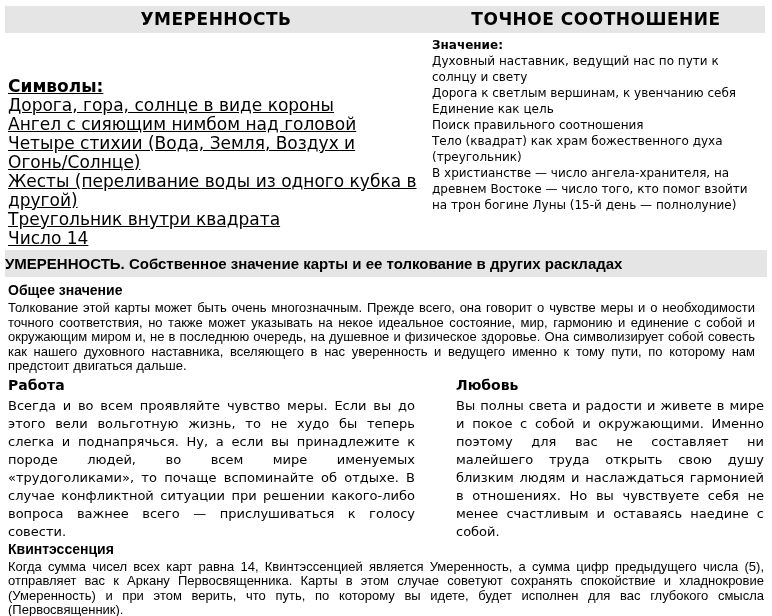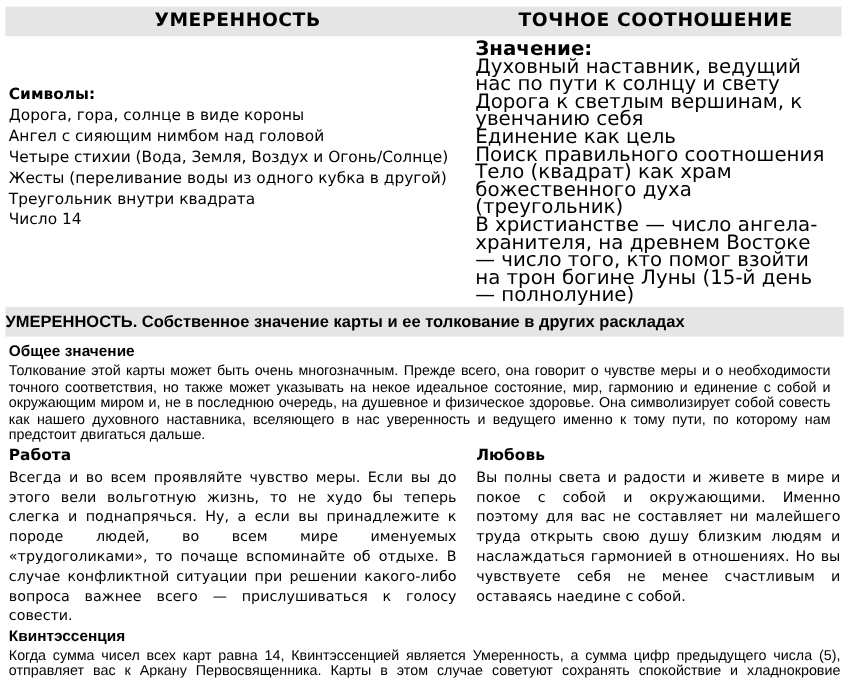--- a/index.html
+++ b/index.html
@@ -23,46 +23,46 @@
     letter-spacing: 0.5px;
     white-space: nowrap; overflow: hidden;
   }
   .header-cell.left  { width: 422px; }
   .header-cell.right { width: 338px; }
 
   
   .top-cols { display: flex; margin: 0 5px; }
   .top-left {
     width: 422px; padding: 44px 8px 0 3px;
-    font-size: 14px; line-height: 19px;
+    font-size: 17px; line-height: 19px; text-decoration: underline;
   }
   .top-right {
     width: 338px; padding: 4px 8px 0 5px;
-    font-size: 18px; line-height: 16px;
+    font-size: 12px; line-height: 16px;
   }
   .list-heading { font-weight: bold; }
 
   
   .banner {
     margin: 2px 5px 0 5px;
     background: var(--bar);
     height: 27px; line-height: 27px;
     text-align: left;
     font-weight: bold; font-size: 15px;
     white-space: nowrap; overflow: hidden;
   }
 
   
   .section { margin: 5px 17px 0 8px; }
   .h-cond { font-family: "Liberation Sans", sans-serif; font-weight: bold; font-size: 14px; line-height: 17px; margin: 0 0 2px 0; }
   .p-cond { font-family: "Liberation Sans", sans-serif; font-size: 13px; line-height: 14.5px; text-align: justify; margin: 0; }
   .h-wide { font-family: "DejaVu Sans", sans-serif; font-weight: bold; font-size: 14px; line-height: 17px; margin: 0 0 3px 0; }
   .p-wide { font-family: "DejaVu Sans", sans-serif; font-size: 13px; line-height: 18px; text-align: justify; margin: 0; }
 
-  .two-cols { display: flex; margin: 3px 8px 0 8px; }
+  .two-cols { display: flex; margin: 3px 8px 0 8px; gap: 23px; }
   .col-work { width: 407px; margin-right: 18px; }
   .col-love { flex: 1; }
 
   .quint { margin: 0 8px; }
 </style>
 </head>
 <body style="background: rgb(255, 255, 255); color: rgb(0, 0, 0);">
 
 <div class="header-bar">
   <div class="header-cell left wide">УМЕРЕННОСТЬ</div>

